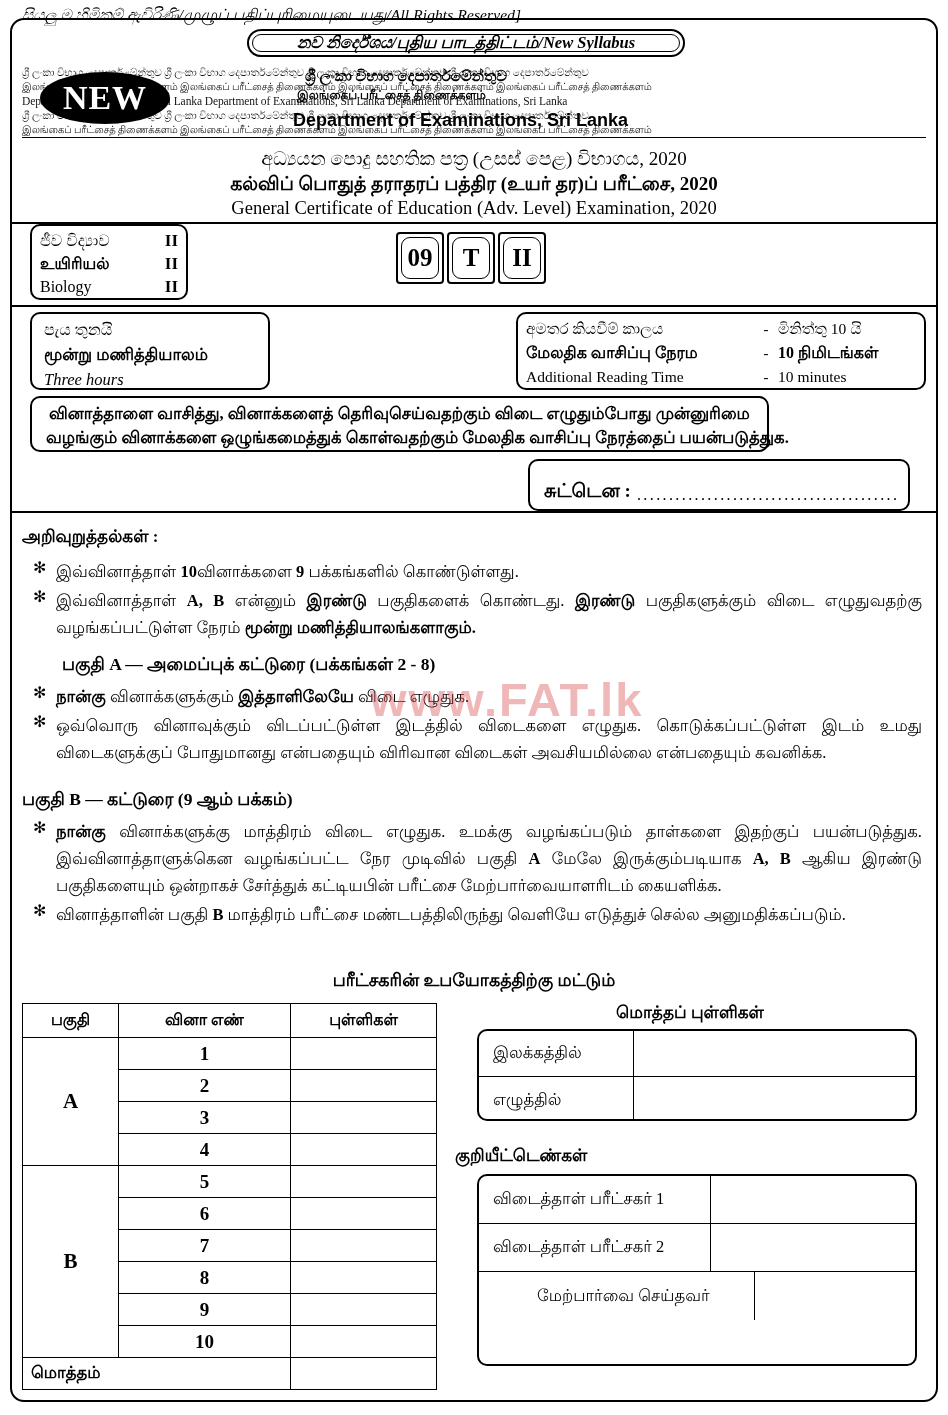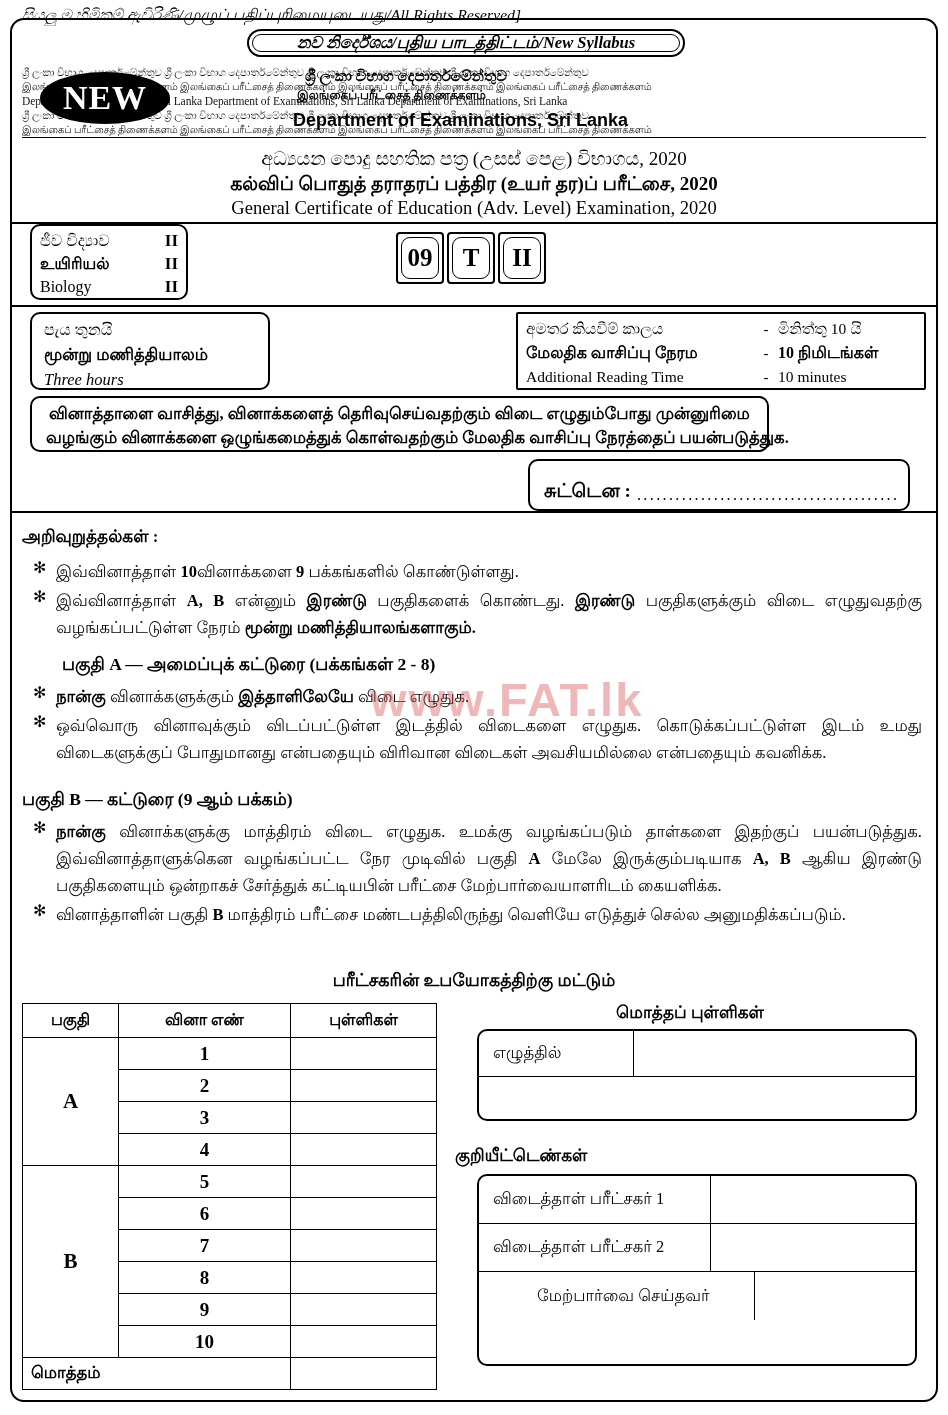--- a/index.html
+++ b/index.html
@@ -193,21 +193,21 @@
   .dur-si { font-size: 16px; line-height: 24px; }
   .dur-ta { font-size: 16.5px; line-height: 25px; font-weight: bold; }
   .dur-en { font-size: 16.5px; line-height: 25px; font-style: italic; }
 
   
   .reading-box {
     position: absolute;
     left: 516px; top: 312px;
     width: 410px; height: 78px;
     border: 2px solid #000;
-    border-radius: 2px;
+    border-radius: 10px;
     padding: 3px 6px 0 8px;
   }
   .rt-row {
     display: flex; align-items: baseline;
     line-height: 24px; white-space: nowrap;
   }
   .rt-label { width: 228px; font-size: 15.5px; }
   .rt-label.ta { font-weight: bold; font-size: 16px; }
   .rt-dash { width: 24px; text-align: center; font-size: 15px; }
   .rt-val { font-size: 15.5px; }
@@ -606,20 +606,24 @@
       <tr>
         <td class="total-label" colspan="2">மொத்தம்</td>
         <td></td>
       </tr>
     </tbody>
 </table>
 
 <div class="total-title">மொத்தப்  புள்ளிகள்</div>
 <div class="total-box">
   <div class="total-row">
+    <div class="lab">இலக்கத்தில்</div>
+    <div class="val"></div>
+  </div>
+  <div class="total-row">
     <div class="lab">எழுத்தில்</div>
     <div class="val"></div>
   </div>
 </div>
 
 <div class="codes-title">குறியீட்டெண்கள்</div>
 <div class="codes-box" id="codes-box">
     <div class="codes-row">
       <div class="lab">விடைத்தாள்  பரீட்சகர்  1</div>
       <div class="val"></div>

